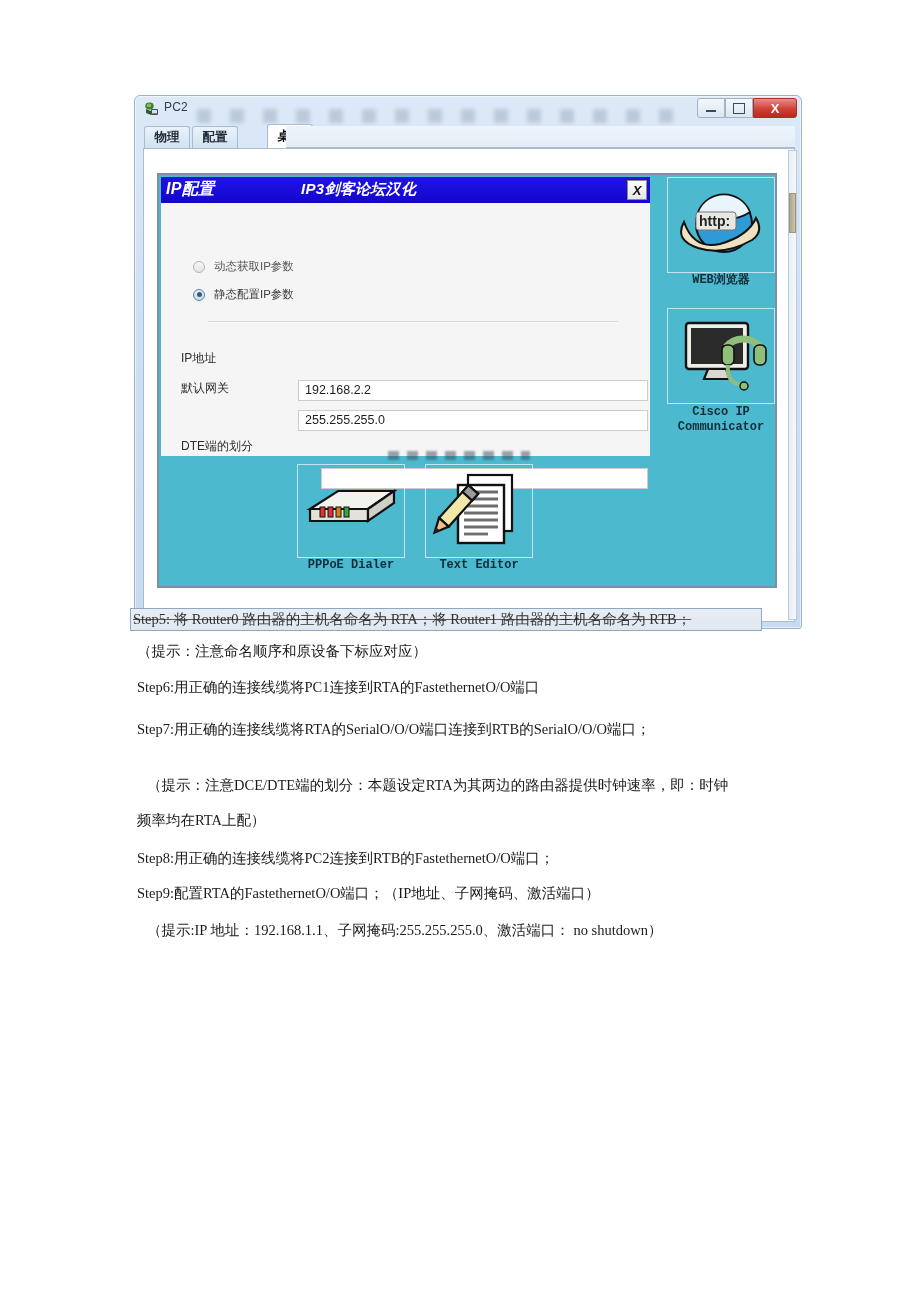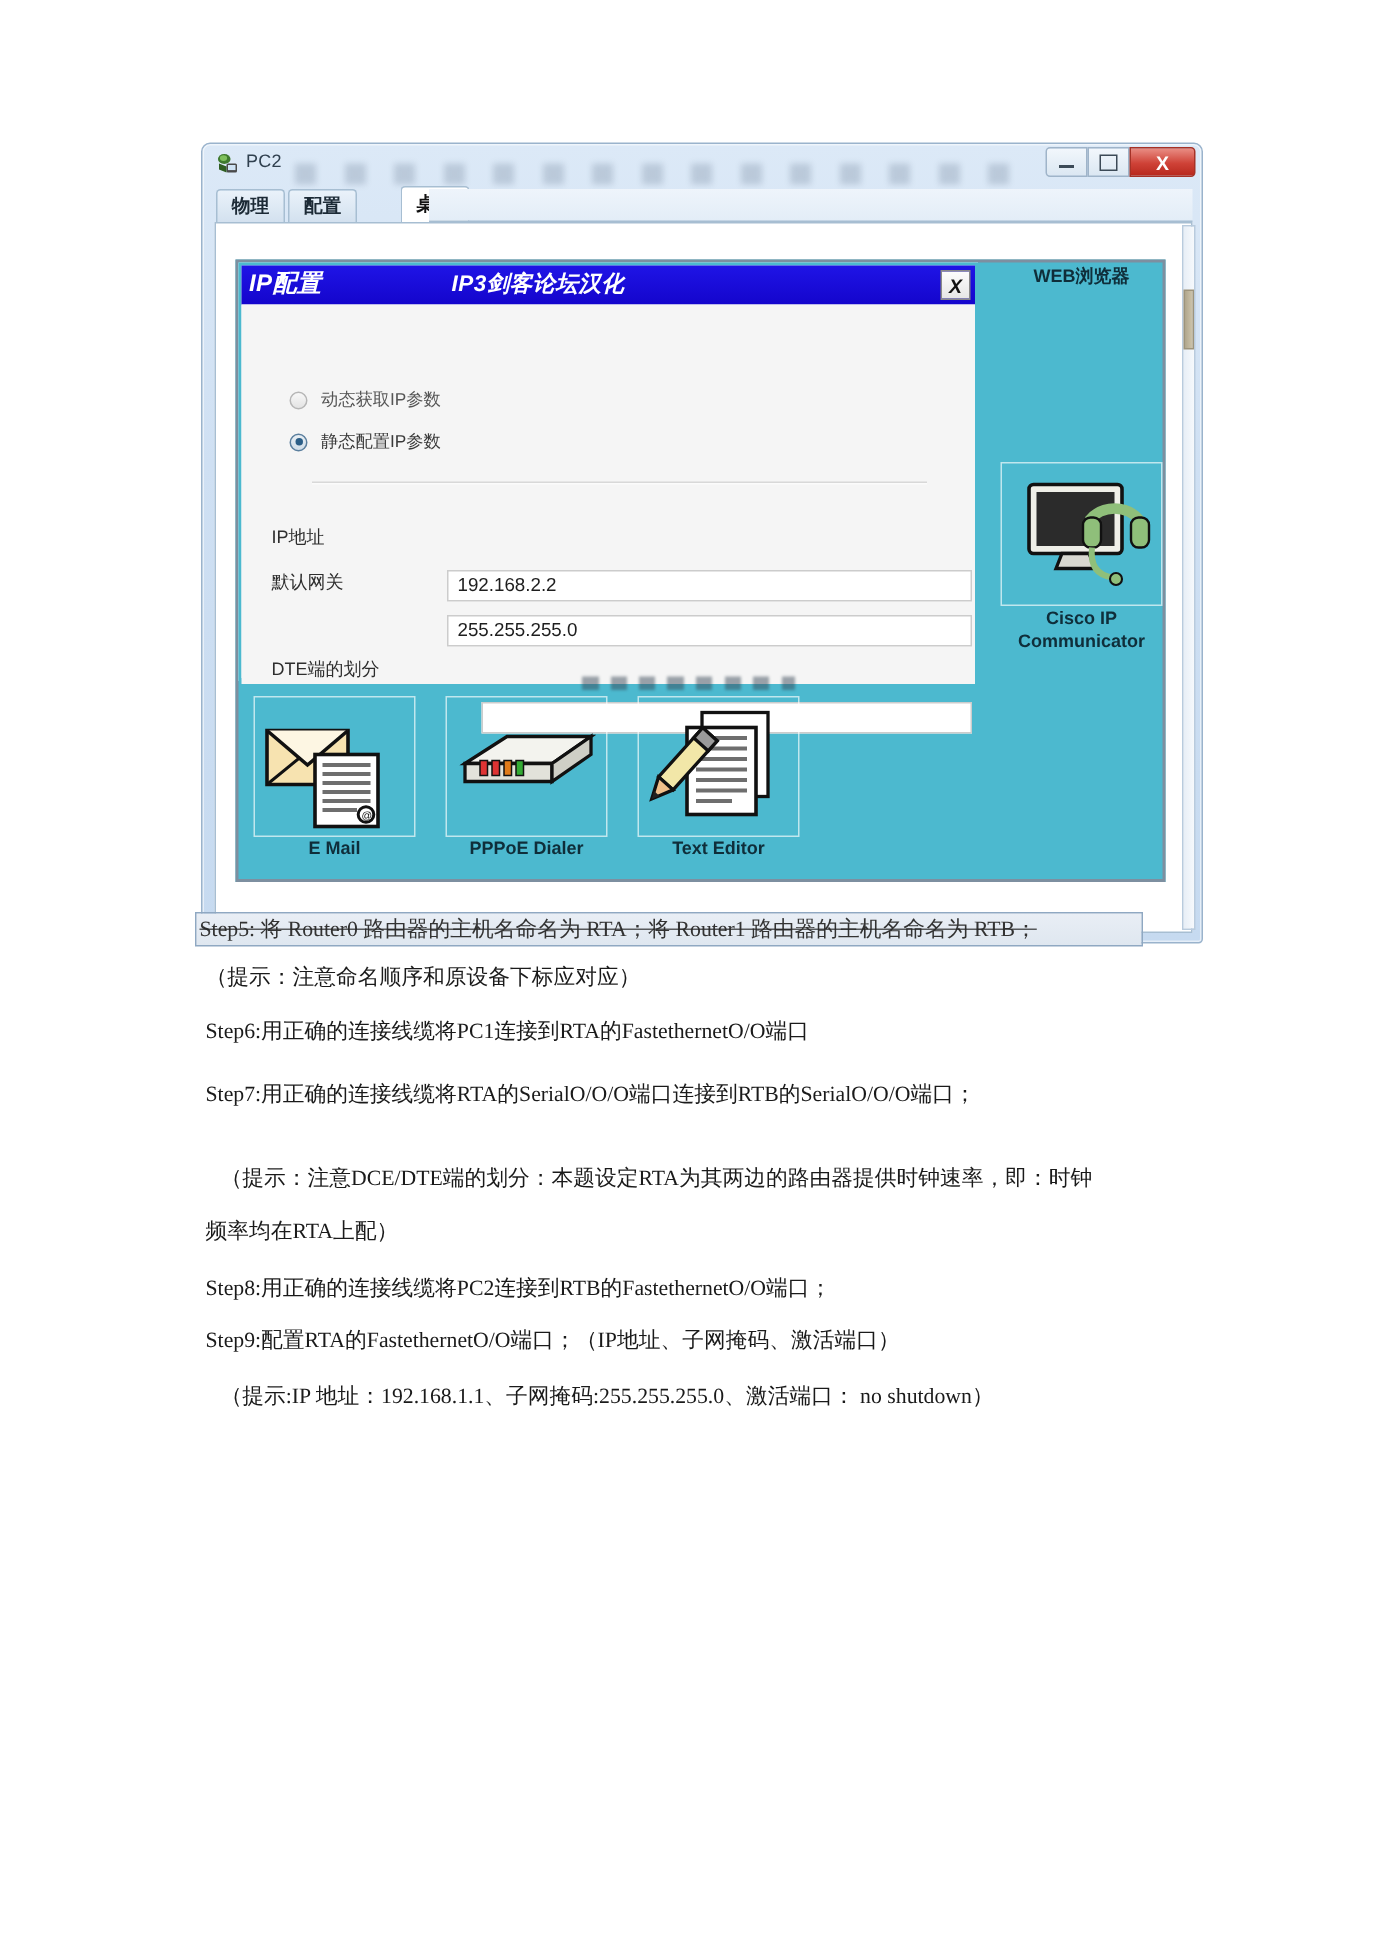--- a/index.html
+++ b/index.html
@@ -284,21 +284,21 @@
     text-align: center;
   }
   .desk-thumb {
     border: 1px solid rgba(255,255,255,0.65);
     box-sizing: border-box;
     background: transparent;
     position: relative;
     overflow: hidden;
   }
   .desk-caption {
-    font-family: Liberation Sans, sans-serif;
+    font-family: Liberation Mono, monospace;
     font-size: 12px;
     font-weight: bold;
     color: #0f2e3a;
     margin-top: 1px;
     line-height: 13px;
     white-space: nowrap;
   }
   #item-email      { left: 10px;  top: 289px; width: 108px; }
   #item-pppoe      { left: 138px; top: 289px; width: 108px; }
   #item-texteditor { left: 266px; top: 289px; width: 108px; }
@@ -433,43 +433,20 @@
 
       <div class="form-row" id="row-dns">
         <span class="form-label">DTE端的划分</span>
         <div class="form-input"></div>
       </div>
     </div>
   </div>
 
   <span id="obscured-remnant"></span>
 
-  <div class="desk-item" id="item-email">
-    <div class="desk-thumb">
-      <svg width="108" height="94" viewBox="0 0 108 94">
-        <g>
-          <path d="M8 22 L62 22 L62 58 L8 58 Z" fill="#f7e3b0" stroke="#111" stroke-width="2.4"></path>
-          <path d="M8 22 L35 45 L62 22" fill="#fdf6e3" stroke="#111" stroke-width="2.4"></path>
-          <path d="M8 58 L30 40 M62 58 L40 40" stroke="#111" stroke-width="2" fill="none"></path>
-          <rect x="40" y="38" width="42" height="48" fill="#fff" stroke="#111" stroke-width="2.4"></rect>
-          <g stroke="#6e6e6e" stroke-width="2.6">
-            <line x1="45" y1="45" x2="77" y2="45"></line>
-            <line x1="45" y1="51" x2="77" y2="51"></line>
-            <line x1="45" y1="57" x2="77" y2="57"></line>
-            <line x1="45" y1="63" x2="77" y2="63"></line>
-            <line x1="45" y1="69" x2="77" y2="69"></line>
-            <line x1="45" y1="75" x2="68" y2="75"></line>
-          </g>
-          <circle cx="74" cy="78" r="5.2" fill="none" stroke="#111" stroke-width="2"></circle>
-          <text x="71" y="81" font-size="7" fill="#111" font-family="sans-serif">@</text>
-        </g>
-      </svg>
-    </div>
-    <div class="desk-caption">E Mail</div>
-  </div>
 
   <div class="desk-item" id="item-pppoe">
     <div class="desk-thumb">
       <svg width="108" height="94" viewBox="0 0 108 94">
         <g stroke="#111" stroke-width="2.2">
           <path d="M12 44 L40 26 L96 26 L70 44 Z" fill="#f3f3ee"></path>
           <path d="M12 44 L70 44 L70 56 L12 56 Z" fill="#e2e2da"></path>
           <path d="M70 44 L96 26 L96 38 L70 56 Z" fill="#cfcfc6"></path>
         </g>
         <g>
@@ -502,20 +479,29 @@
           <rect x="18" y="20" width="13" height="9" fill="#9a9a9a" stroke="#111" stroke-width="2.2"></rect>
           <path d="M18 64 L24.5 78 L31 64 Z" fill="#f0c08a" stroke="#111" stroke-width="2.2"></path>
           <path d="M22 73 L24.5 78 L27 73 Z" fill="#222"></path>
         </g>
       </svg>
     </div>
     <div class="desk-caption">Text Editor</div>
   </div>
 
   <div class="desk-item" id="item-web">
+    <div class="desk-thumb">
+      <svg width="108" height="96" viewBox="0 0 108 96">
+        <circle cx="56" cy="46" r="28" fill="#2e9ad6" stroke="#111" stroke-width="2"></circle>
+        <path d="M30 34 A28 28 0 0 1 82 34 Q62 48 30 34 Z" fill="#e9f4fb" stroke="#111" stroke-width="1.6"></path>
+        <path d="M16 44 Q6 62 30 70 Q56 78 84 62 Q96 54 88 40 Q80 58 52 66 Q26 72 16 44 Z" fill="#f0e2c0" stroke="#111" stroke-width="2"></path>
+        <rect x="28" y="34" width="40" height="18" rx="3" fill="#e8e8e2" stroke="#777" stroke-width="1"></rect>
+        <text x="31" y="48" font-size="14" font-family="sans-serif" font-weight="bold" fill="#222">http:</text>
+      </svg>
+    </div>
     <div class="desk-caption">WEB浏览器</div>
   </div>
 
   <div class="desk-item" id="item-cisco">
     <div class="desk-thumb">
       <svg width="108" height="96" viewBox="0 0 108 96">
         <rect x="18" y="14" width="62" height="46" rx="3" fill="#efefe8" stroke="#111" stroke-width="2.4"></rect>
         <rect x="23" y="19" width="52" height="36" fill="#2b2b2b"></rect>
         <path d="M40 60 L58 60 L62 70 L36 70 Z" fill="#d8d8d0" stroke="#111" stroke-width="2.2"></path>
         <path d="M58 38 A22 22 0 0 1 92 38" fill="none" stroke="#8fbf7a" stroke-width="7"></path>

